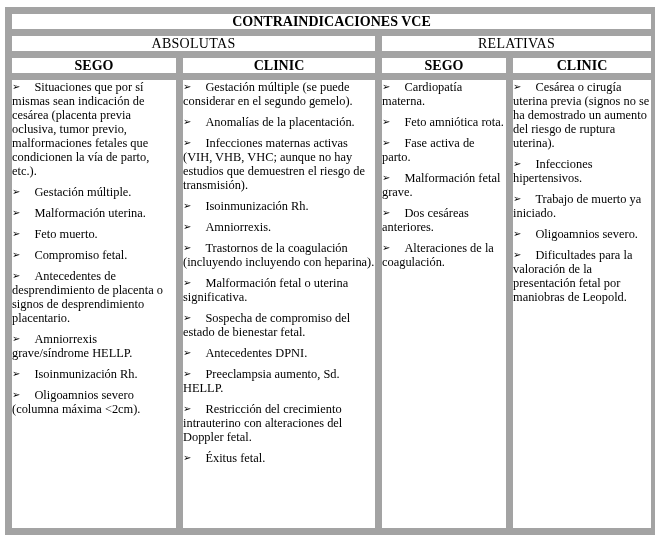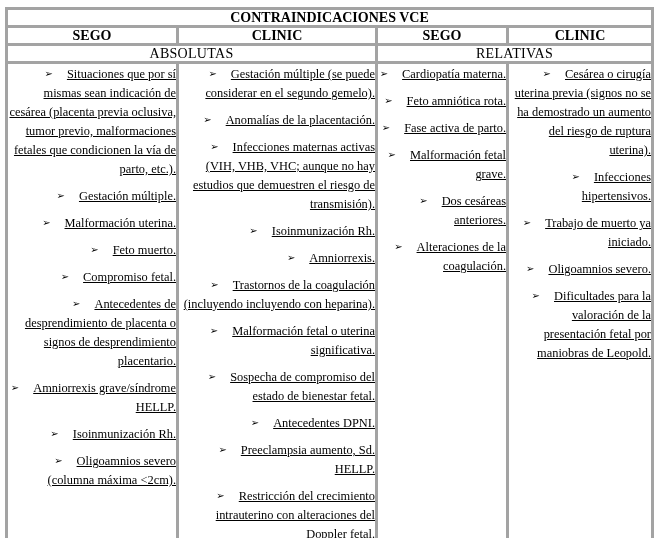--- a/index.html
+++ b/index.html
@@ -18,21 +18,21 @@
     table.vce {
       position: absolute;
       left: 5px;
       top: 7px;
       width: 646px;
       height: 528px;
       border-collapse: collapse;
       table-layout: fixed;
     }
     table.vce td, table.vce th {
-      border: 3px solid #a3a3a3;
+      border: 7px solid #a3a3a3;
       padding: 0;
     }
     th.hdr {
       font-weight: bold;
       font-size: 14px;
       line-height: 14px;
       height: 15px;
       text-align: center;
       vertical-align: middle;
     }
@@ -46,24 +46,23 @@
       text-align: center;
       padding: 1px 4px 0 4px;
     }
     ul.items {
       list-style: none;
       margin: 0;
       padding: 0;
     }
     ul.items li {
       font-size: 12.4px;
-      line-height: 19px;
+      line-height: 14px;
       margin: 0 0 7px 0;
-      text-align: right;
-      text-decoration: underline;
+      text-align: left;
     }
     .bullet {
       display: inline-block;
       font-family: "DejaVu Sans", sans-serif;
       font-size: 10px;
       margin-right: 14px;
       vertical-align: 1px;
     }
   </style>
 </head>
@@ -74,28 +73,28 @@
     <col style="width:171px">
     <col style="width:199px">
     <col style="width:131px">
     <col style="width:145px">
   </colgroup>
   <thead>
     <tr>
       <th class="hdr" colspan="4">CONTRAINDICACIONES VCE</th>
     </tr>
     <tr>
+      <th class="hdr hdr-group" colspan="2">ABSOLUTAS</th>
+      <th class="hdr hdr-group" colspan="2">RELATIVAS</th>
+    </tr>
+    <tr>
       <th class="hdr">SEGO</th>
       <th class="hdr">CLINIC</th>
       <th class="hdr">SEGO</th>
       <th class="hdr">CLINIC</th>
-    </tr>
-    <tr>
-      <th class="hdr hdr-group" colspan="2">ABSOLUTAS</th>
-      <th class="hdr hdr-group" colspan="2">RELATIVAS</th>
     </tr>
   </thead>
   <tbody>
     <tr>
       <td class="col">
         <ul class="items">
             <li><span class="bullet">➢</span><span>Situaciones que por sí mismas sean indicación de cesárea (placenta previa oclusiva, tumor previo, malformaciones fetales que condicionen la vía de parto, etc.).</span></li>
             <li><span class="bullet">➢</span><span>Gestación múltiple.</span></li>
             <li><span class="bullet">➢</span><span>Malformación uterina.</span></li>
             <li><span class="bullet">➢</span><span>Feto muerto.</span></li>

